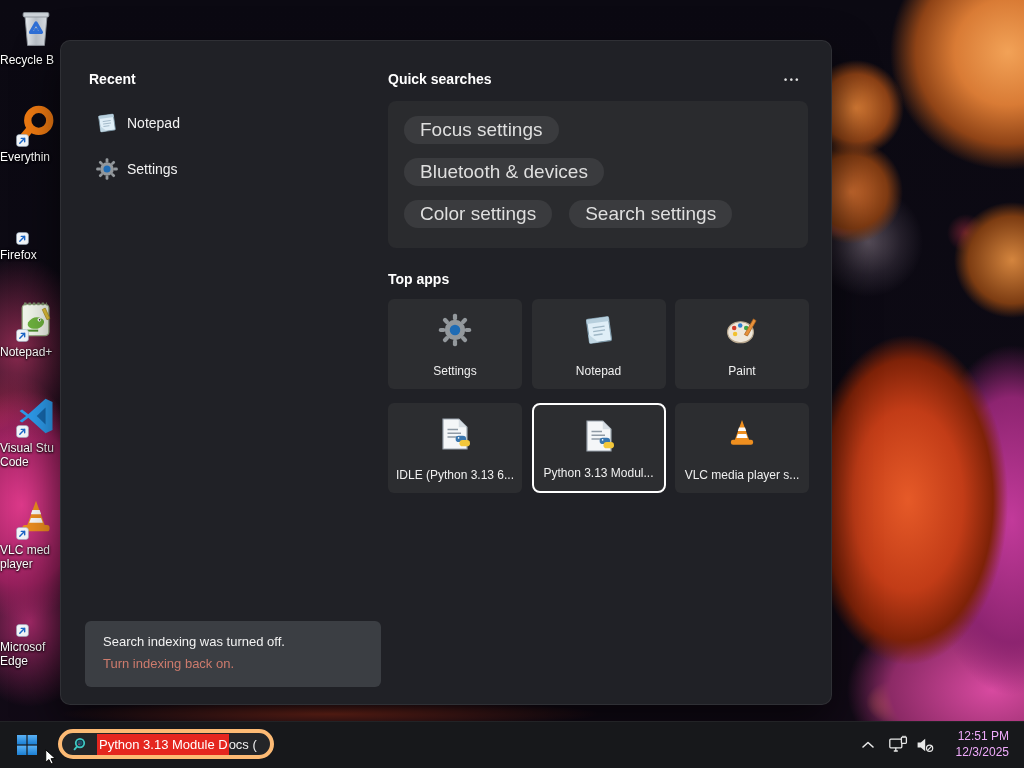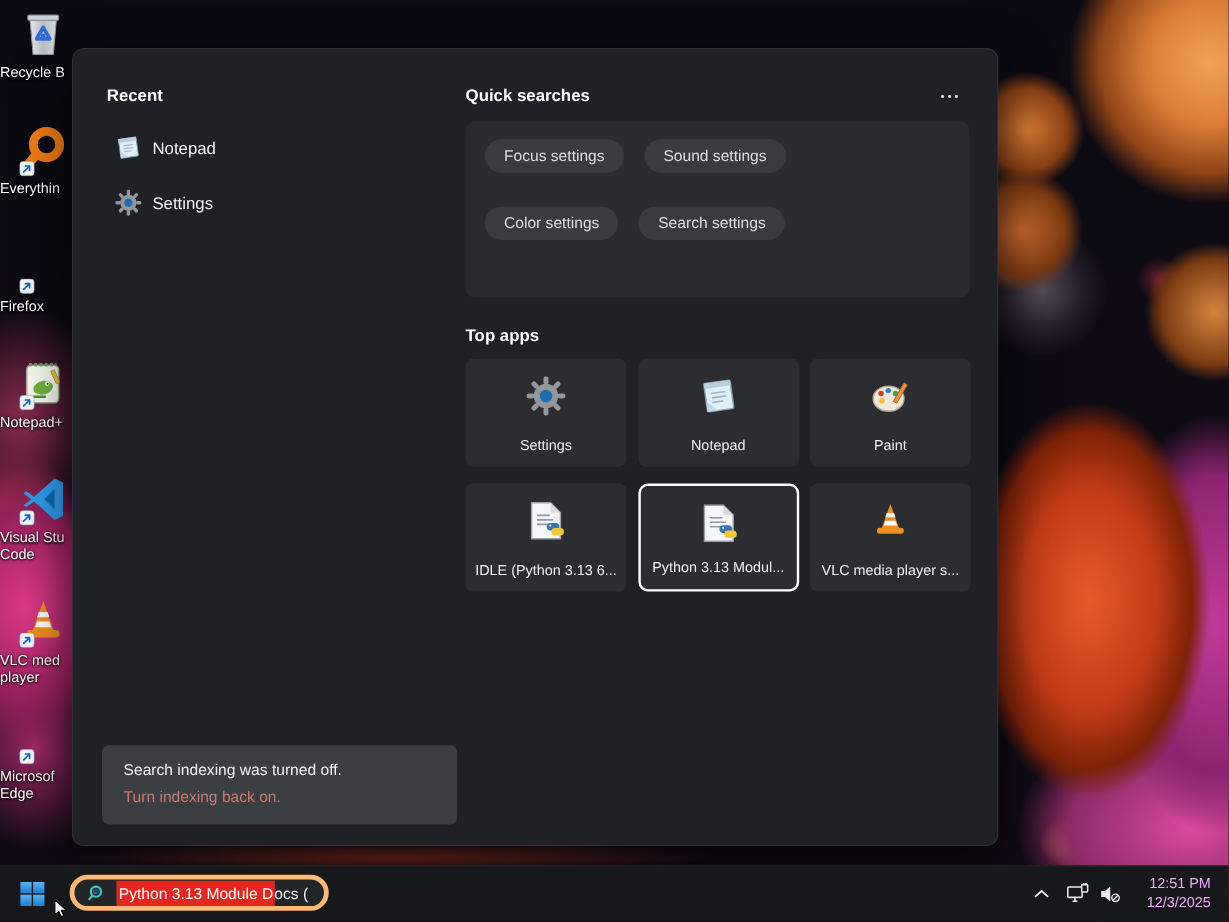--- a/index.html
+++ b/index.html
@@ -51,21 +51,21 @@
   .recent-item{position:absolute;left:26px;width:250px;height:36px;display:flex;align-items:center;border-radius:5px;}
   .recent-item .ric{width:24px;height:24px;margin:0 8px 0 8px;}
   .recent-item .ric svg{width:100%;height:100%;display:block;}
   .recent-item .rlbl{font-size:14px;color:#f2f2f2;}
   .more-btn{position:absolute;right:26px;top:30px;color:#e0e0e0;font-size:9px;letter-spacing:2.5px;
     font-weight:700;padding:4px 4px;border-radius:4px;}
   .qs-card{position:absolute;left:327px;top:60px;width:420px;height:147px;background:#2a2b2e;
     border-radius:8px;box-sizing:border-box;padding:15px 16px;}
   .pill-row{display:flex;gap:17px;margin-bottom:14px;}
   .pill{height:28px;line-height:28px;padding:0 16px;border-radius:14px;background:#3a3b3e;
-    color:#dfdfdf;font-size:13px;white-space:nowrap;}
+    color:#dfdfdf;font-size:19px;white-space:nowrap;}
   .tiles{position:absolute;left:327px;top:258px;width:421px;display:grid;
     grid-template-columns:repeat(3,134px);gap:14px 9.5px;}
   .tile{height:90px;background:#2c2d30;border-radius:6px;position:relative;box-sizing:border-box;}
   .tile.selected{border:2px solid #ffffff;border-radius:8px;}
   .tile .ticon{position:absolute;top:13px;left:50%;transform:translateX(-50%);width:36px;height:36px;}
   .tile .ticon svg{width:100%;height:100%;display:block;}
   .tile .tlabel{position:absolute;bottom:11px;left:0;width:100%;text-align:center;
     font-size:12px;color:#f0f0f0;white-space:nowrap;}
   .notice{position:absolute;left:24px;top:580px;width:296px;height:66px;background:#3b3e43;
     border-radius:6px;box-sizing:border-box;padding:13px 18px;}
@@ -262,23 +262,23 @@
   </div>
 
   <div class="sec-title" style="left:327px;top:30px;">Quick searches</div>
   <div class="more-btn">
     <span>•••</span>
   </div>
 
   <div class="qs-card">
     <div class="pill-row">
       <div class="pill">Focus settings</div>
-      <div class="pill">Sound settings</div>
     </div>
     <div class="pill-row">
+      <div class="pill">Bluetooth &amp; devices</div>
     </div>
     <div class="pill-row">
       <div class="pill">Color settings</div>
       <div class="pill">Search settings</div>
     </div>
   </div>
 
   <div class="sec-title" style="left:327px;top:230px;">Top apps</div>
 
   <div class="tiles">

